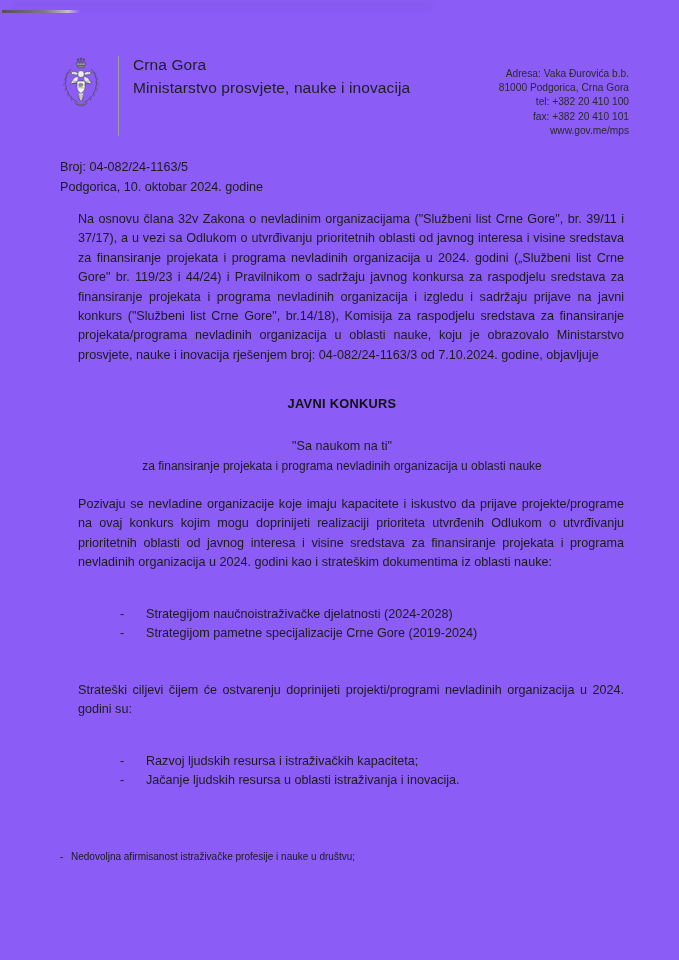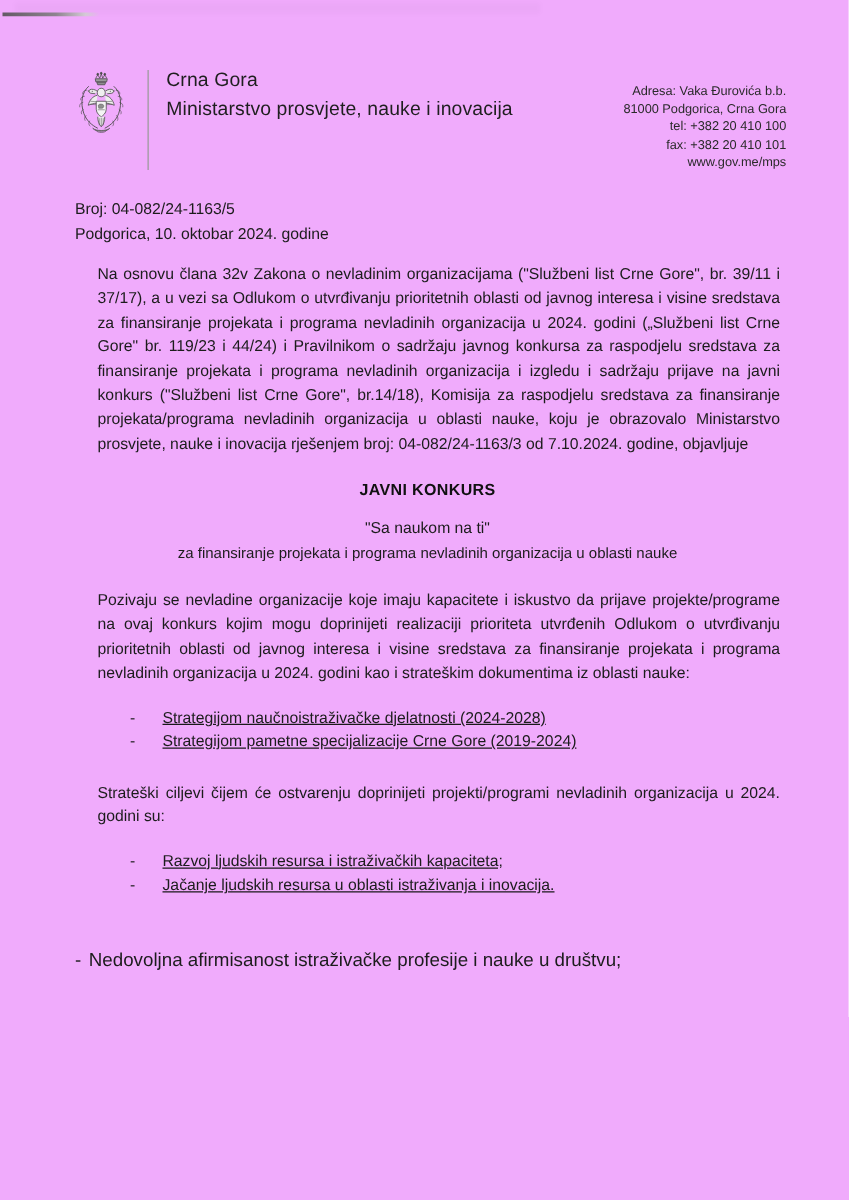--- a/index.html
+++ b/index.html
@@ -13,21 +13,21 @@
     height: 960px;
     position: relative;
     font-family: "Liberation Sans", sans-serif;
     color: #1a1a1a;
     overflow: hidden;
   }
 
   .page {
     position: absolute;
     inset: 0;
-    background: #f0abfc;
+    background: #8b5cf6;
     padding: 0;
   }
 
   
   .scan-artifact {
     position: absolute;
     left: 2px;
     top: 10px;
     width: 78px;
     height: 3px;
@@ -126,42 +126,41 @@
   }
   .gap-lg { height: 19px; }
   .gap-md { height: 14px; }
 
   .title-main {
     text-align: center;
     font-size: 12.8px;
     font-weight: bold;
     letter-spacing: .3px;
     color: #111;
-    margin: 0;
+    margin: 12px;
   }
   .title-sub {
     text-align: center;
     font-size: 12.6px;
     color: #1c1c1c;
     margin: 0;
     line-height: 19.4px;
   }
   .title-desc {
     text-align: center;
     font-size: 12px;
     color: #1c1c1c;
     margin: 0;
     line-height: 19.4px;
   }
 
   ul.dash-list {
     list-style: none;
-    margin: 2px;
+    margin: 18px;
     padding: 0 0 0 42px;
-    text-decoration: underline;
   }
   ul.dash-list li {
     font-size: 12.6px;
     line-height: 19.6px;
     color: #1c1c1c;
     position: relative;
     padding-left: 26px;
   }
   ul.dash-list li::before {
     content: "-";
@@ -170,21 +169,21 @@
     top: 0;
     color: #1c1c1c;
   }
 
   ul.plain-dash {
     list-style: none;
     margin: 0;
     padding: 0;
   }
   ul.plain-dash li {
-    font-size: 15px;
+    font-size: 10px;
     line-height: 19.6px;
     color: #1c1c1c;
     position: relative;
     padding-left: 11px;
     margin-bottom: 16px;
   }
   ul.plain-dash li::before {
     content: "-";
     position: absolute;
     left: 0;

